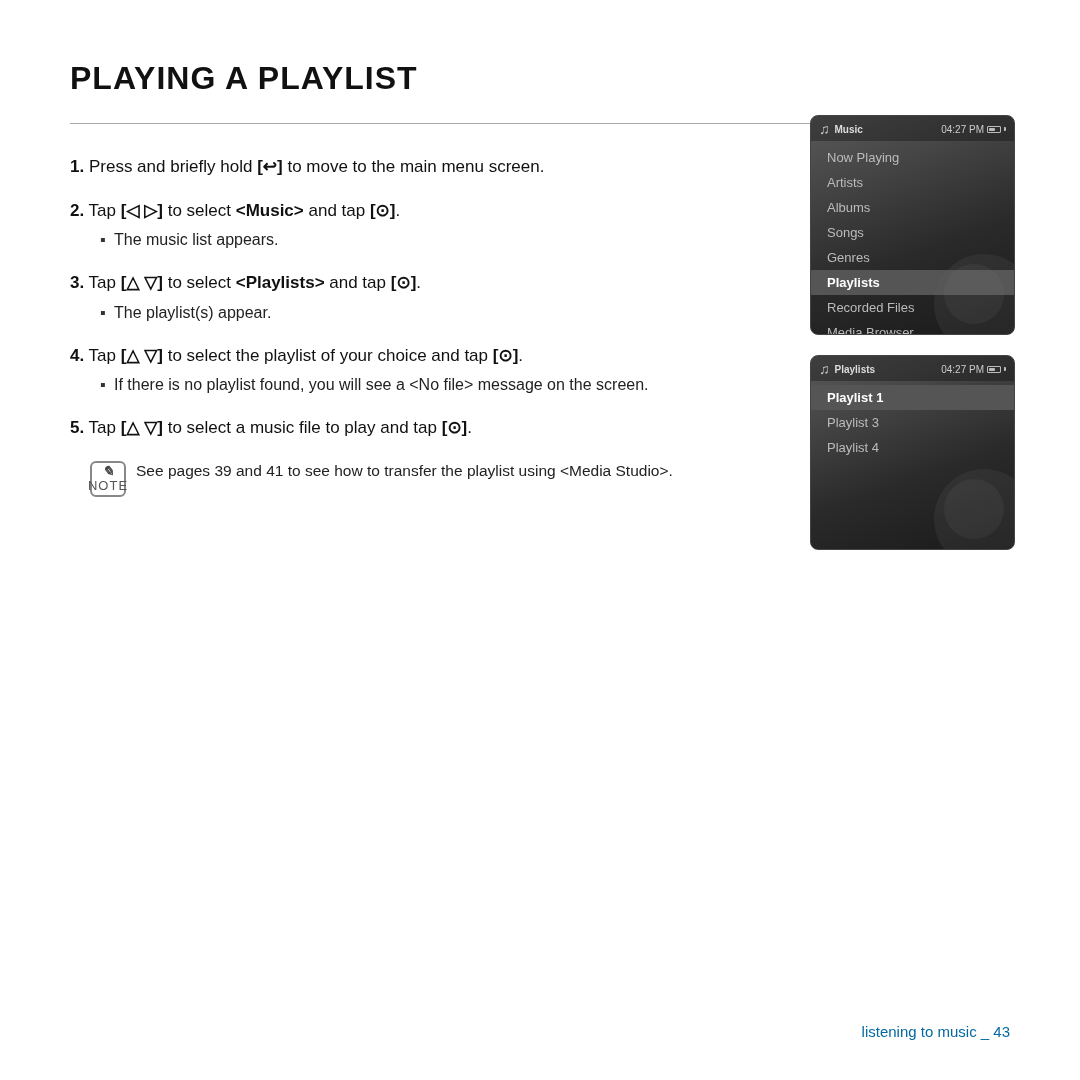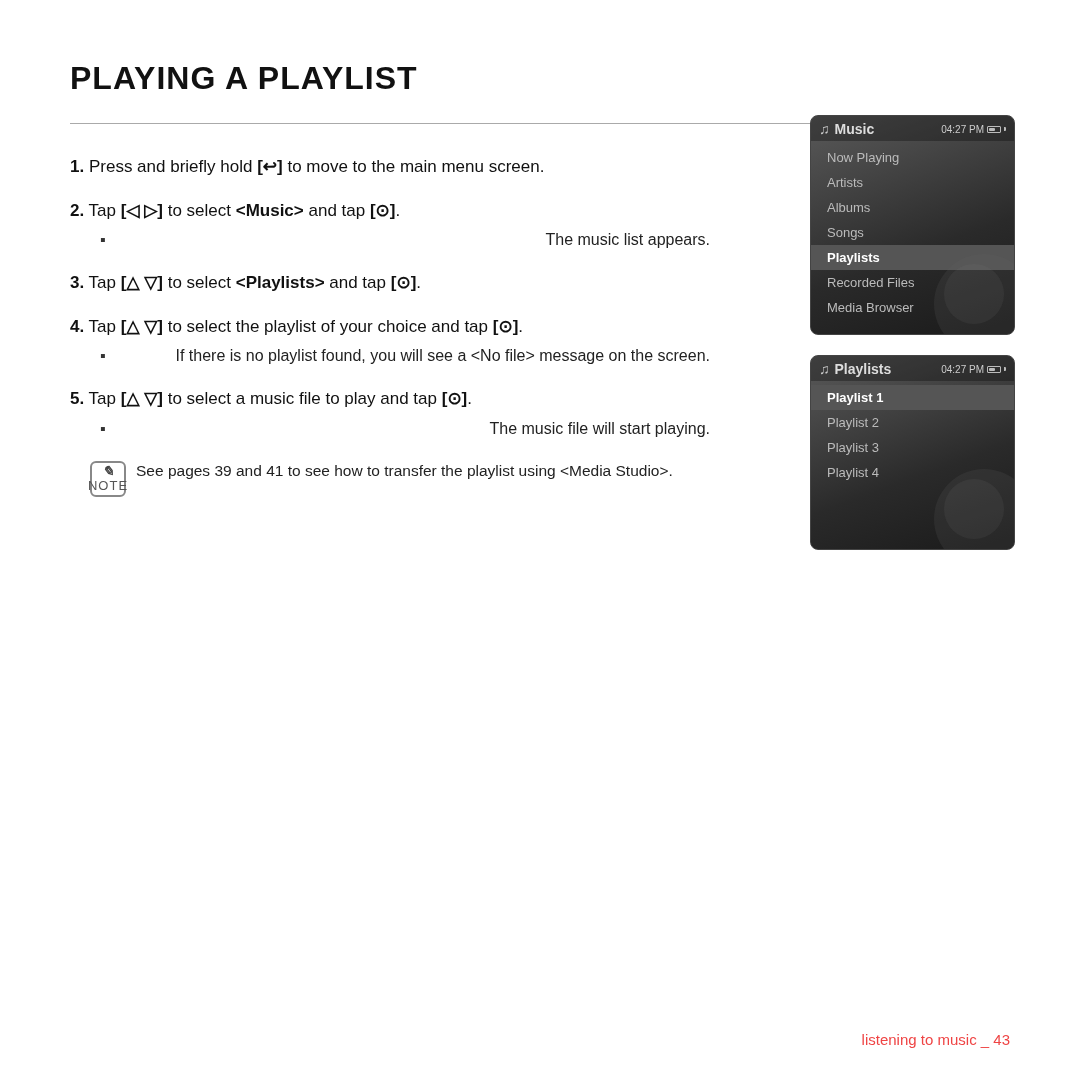--- a/index.html
+++ b/index.html
@@ -49,21 +49,20 @@
     }
 
     .step-text b {
       font-weight: bold;
     }
 
     .bullet-list {
       list-style: none;
       margin-left: 30px;
       margin-top: 5px;
-      text-align: right;
     }
 
     .bullet-list li {
       font-size: 16px;
       color: #222;
       line-height: 1.5;
       padding-left: 14px;
       position: relative;
       margin-bottom: 4px;
     }
@@ -150,21 +149,21 @@
       gap: 5px;
     }
 
     .music-icon {
       color: #ccc;
       font-size: 14px;
     }
 
     .device-title {
       color: #ddd;
-      font-size: 14px;
+      font-size: 10px;
       font-weight: bold;
     }
 
     .device-time {
       color: #ccc;
       font-size: 10px;
     }
 
     .battery-body {
       width: 14px;
@@ -204,24 +203,24 @@
 
     .menu-item.active {
       background: #555;
       color: #fff;
       font-weight: bold;
     }
 
     
     .page-footer {
       position: absolute;
-      bottom: 32px;
+      bottom: 40px;
       right: 70px;
       font-size: 15px;
-      color: #ef4444;
+      color: #0369a1;
     }
 
     
     .device-decor {
       position: absolute;
       right: -20px;
       bottom: -20px;
       width: 100px;
       height: 100px;
       border-radius: 50%;
@@ -263,40 +262,40 @@
       <ul class="bullet-list">
         <li>The music list appears.</li>
       </ul>
     </div>
 
     <div class="step">
       <span class="step-number">3.</span>
       <span class="step-text">
         Tap <b>[△ ▽]</b> to select <b>&lt;Playlists&gt;</b> and tap <b>[⊙]</b>.
       </span>
+      <ul class="bullet-list">
+        <li>The playlist(s) appear.</li>
+      </ul>
     </div>
 
     <div class="step">
       <span class="step-number">4.</span>
       <span class="step-text">
         Tap <b>[△ ▽]</b> to select the playlist of your choice and tap <b>[⊙]</b>.
       </span>
       <ul class="bullet-list">
         <li>If there is no playlist found, you will see a &lt;No file&gt; message on the screen.</li>
       </ul>
     </div>
 
     <div class="step">
       <span class="step-number">5.</span>
       <span class="step-text">
         Tap <b>[△ ▽]</b> to select a music file to play and tap <b>[⊙]</b>.
       </span>
-      <ul class="bullet-list">
-        <li>The music file will start playing.</li>
-      </ul>
     </div>
 
     <div class="note-box">
       <div class="note-icon">
         <span class="note-icon-inner">✎</span>
         <span class="note-label">NOTE</span>
       </div>
       <span class="note-text">
         See pages 39 and 41 to see how to transfer the playlist using &lt;Media Studio&gt;.
       </span>
@@ -320,20 +319,21 @@
             <div class="battery-fill"></div>
           </div>
           <div class="battery-cap"></div>
         </div>
       </div>
       <div class="device-menu">
         <div class="menu-item">Now Playing</div>
         <div class="menu-item">Artists</div>
         <div class="menu-item">Albums</div>
         <div class="menu-item">Songs</div>
+        <div class="menu-item">Genres</div>
         <div class="menu-item active">Playlists</div>
         <div class="menu-item">Recorded Files</div>
         <div class="menu-item">Media Browser</div>
       </div>
     </div>
 
     <div class="device-screen" style="height:195px;">
       <div class="device-decor"></div>
       <div class="device-decor2"></div>
       <div class="device-header">
@@ -344,21 +344,20 @@
         <div style="display:flex;align-items:center;gap:3px;">
           <span class="device-time">04:27 PM</span>
           <div class="battery-body">
             <div class="battery-fill"></div>
           </div>
           <div class="battery-cap"></div>
         </div>
       </div>
       <div class="device-menu">
         <div class="menu-item active">Playlist 1</div>
-        <div class="menu-item">Playlist 2</div>
         <div class="menu-item">Playlist 3</div>
         <div class="menu-item">Playlist 4</div>
       </div>
     </div>
 
   </div>
 
   <div class="page-footer">listening to music _ 43</div>
 
 </div>

